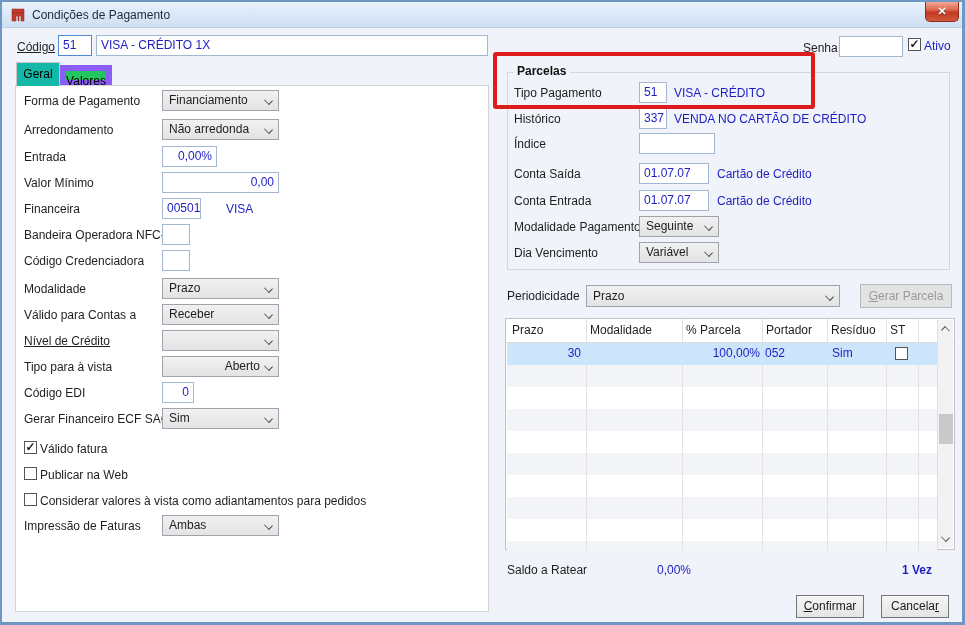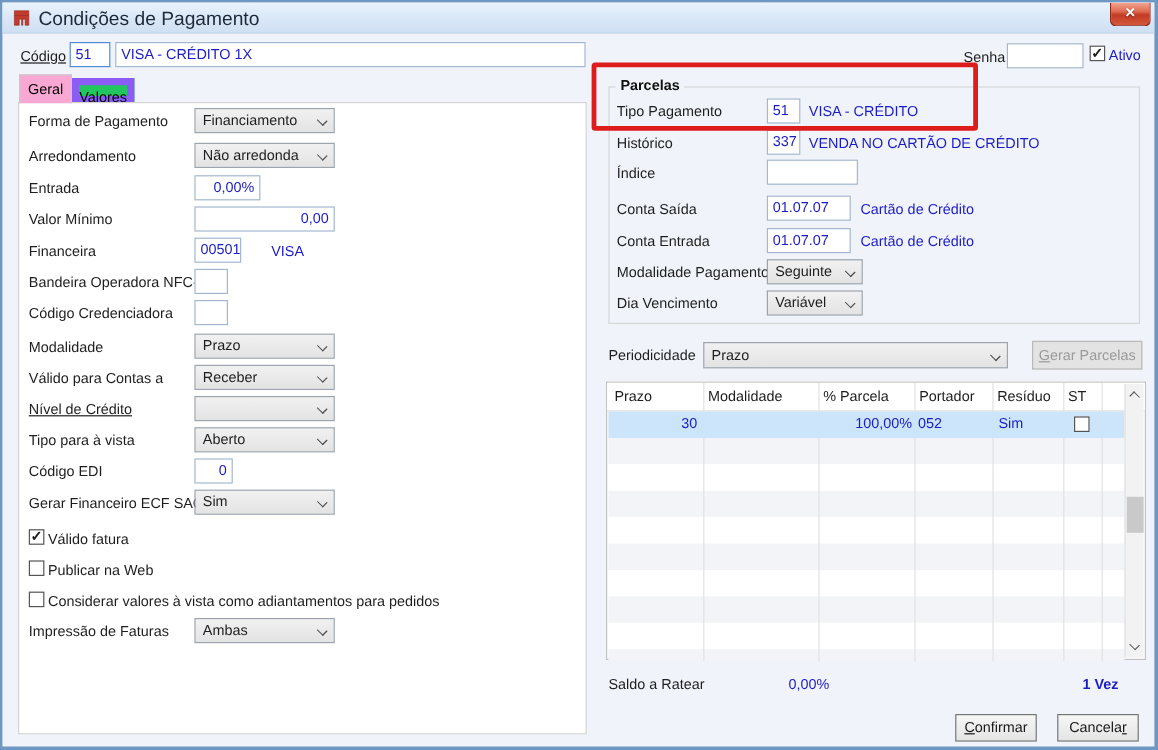--- a/index.html
+++ b/index.html
@@ -7,21 +7,21 @@
   .window {
     position:relative; width:965px; height:625px; overflow:hidden;
     background:#f0f3f9; border:2px solid #6e97c4; border-bottom-width:3px; border-right-width:3px;
   }
   .abs { position:absolute; }
   .titlebar {
     position:absolute; left:0; top:0; right:0; height:26px;
     background:linear-gradient(180deg,#eaf3fc 0%,#dbe9f8 45%,#cfe0f3 100%);
     border-bottom:1px solid #b9cfe8;
   }
-  .title-text { position:absolute; left:30px; top:6px; font-size:16px; color:#1f2937; }
+  .title-text { position:absolute; left:30px; top:6px; font-size:12px; color:#1f2937; }
   .app-icon { position:absolute; left:8px; top:5px; width:16px; height:16px; }
   .close-btn {
     position:absolute; right:3px; top:0px; width:34px; height:20px;
     background:linear-gradient(180deg,#f3a896 0%,#dd6a50 40%,#c23a23 55%,#d2593c 100%);
     border:1px solid #8c2d1c; border-top:none; border-radius:0 0 5px 5px;
     color:#fff; font-weight:bold; font-size:11px; text-align:center; line-height:18px;
     text-shadow:0 1px 1px rgba(0,0,0,.45); cursor:pointer;
   }
   .lbl { font-size:12px; color:#1e1e1e; white-space:nowrap; }
   .blue { color:#1d1dc4; }
@@ -56,21 +56,21 @@
   .stripe { position:absolute; left:1px; width:430px; height:22px; }
   .selrow { position:absolute; left:1px; top:24px; width:430px; height:22px; background:#cde5fb; }
   .cell { position:absolute; top:3px; font-size:12px; color:#1d1dc4; }
   .sb { position:absolute; top:1px; bottom:1px; width:16px; background:#f2f2f2; border-left:1px solid #e0e0e0; }
   .sb-arrow { position:absolute; left:4px; width:7px; height:7px; border-right:1.5px solid #555; border-bottom:1.5px solid #555; }
   .sb-up { top:7px; transform:rotate(-135deg) scale(1,.8); }
   .sb-down { bottom:7px; transform:rotate(45deg) scale(1,.8); }
   .sb-thumb { position:absolute; left:1px; width:14px; background:#c9c9c9; }
   .tabpanel { background:#fff; border:1px solid #d4d4d4; }
   .tab { position:absolute; font-size:12px; text-align:center; cursor:pointer; }
-  .tab.active { background:#f9a8d4; border:1px solid #c8c8c8; border-bottom:none; z-index:5; }
+  .tab.active { background:#14b8a6; border:1px solid #c8c8c8; border-bottom:none; z-index:5; }
   .tab.inactive { background:#22c55e; border:6px solid #8b5cf6; }
 </style>
 </head>
 <body>
 
 <div class="window">
 
   <div class="titlebar">
     <span class="app-icon">
       <svg width="16" height="16" viewBox="0 0 16 16">
@@ -135,21 +135,21 @@
     <span class="chev"></span>
   </div>
 
   <span class="lbl abs" style="left:22px; top:332px;text-decoration:underline;">Nível de Crédito</span>
   <div class="dd abs" style="left:160px; top:328px; width:117px;">
     <span></span>
     <span class="chev"></span>
   </div>
 
   <span class="lbl abs" style="left:22px; top:358px;">Tipo para à vista</span>
-  <div class="dd abs" style="left:160px; top:354px; width:117px;">
+  <div class="dd abs" style="left:160px; top:354px; width:117px;text-align:right;">
     <span>Aberto</span>
     <span class="chev"></span>
   </div>
 
   <span class="lbl abs" style="left:22px; top:384px;">Código EDI</span>
   <div class="inp ra abs" style="left:160px; top:380px; width:32px;">0</div>
 
   <span class="lbl abs" style="left:22px; top:410px;">Gerar Financeiro ECF SAC</span>
   <div class="dd abs" style="left:160px; top:406px; width:117px;">
     <span>Sim</span>
@@ -205,21 +205,21 @@
     <span class="chev"></span>
   </div>
 
   <div class="red-box abs" style="left:491px; top:50px; width:322px; height:57px;"></div>
 
   <span class="lbl abs" style="left:505px; top:287px;">Periodicidade</span>
   <div class="dd abs" style="left:584px; top:283px; width:254px; height:22px; line-height:20px;">
     <span>Prazo</span>
     <span class="chev" style="top:7px;"></span>
   </div>
-  <div class="btn disabled abs" style="left:858px; top:282px; width:92px; height:24px; line-height:22px;"><span class="u">G</span><span>erar Parcelas</span></div>
+  <div class="btn disabled abs" style="left:858px; top:282px; width:92px; height:24px; line-height:22px;"><span class="u">G</span><span>erar Parcela</span></div>
 
   <div class="tbl abs" style="left:503px; top:316px; width:450px; height:232px;">
 
     <div class="stripe" style="top:46px; background:#f3f4f8;"></div>
     <div class="stripe" style="top:68px; background:#ffffff;"></div>
     <div class="stripe" style="top:90px; background:#f3f4f8;"></div>
     <div class="stripe" style="top:112px; background:#ffffff;"></div>
     <div class="stripe" style="top:134px; background:#f3f4f8;"></div>
     <div class="stripe" style="top:156px; background:#ffffff;"></div>
     <div class="stripe" style="top:178px; background:#f3f4f8;"></div>

